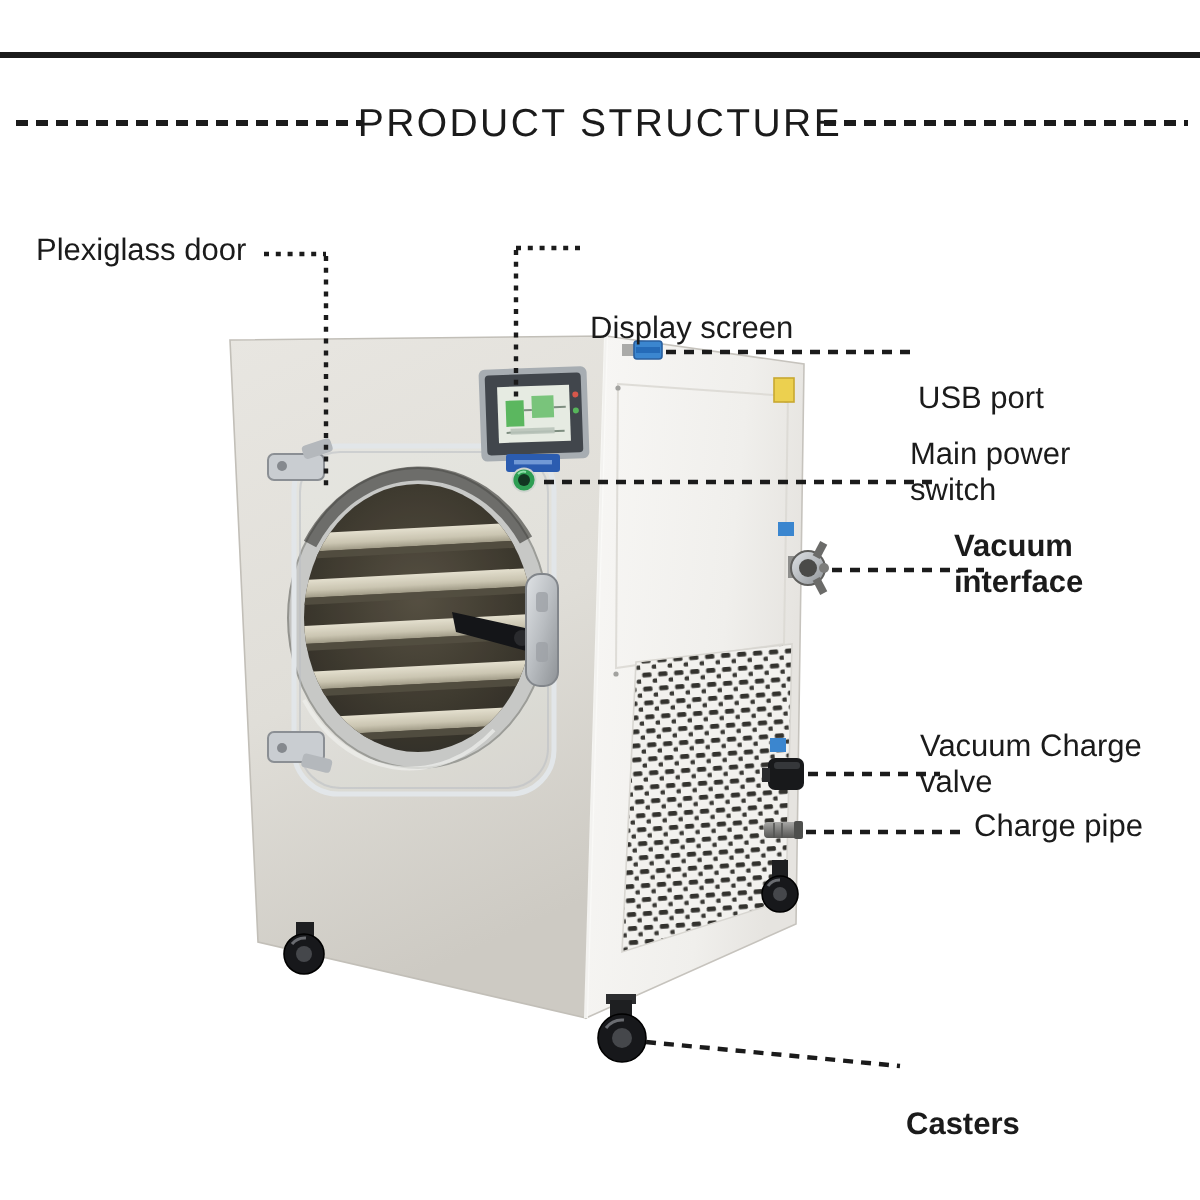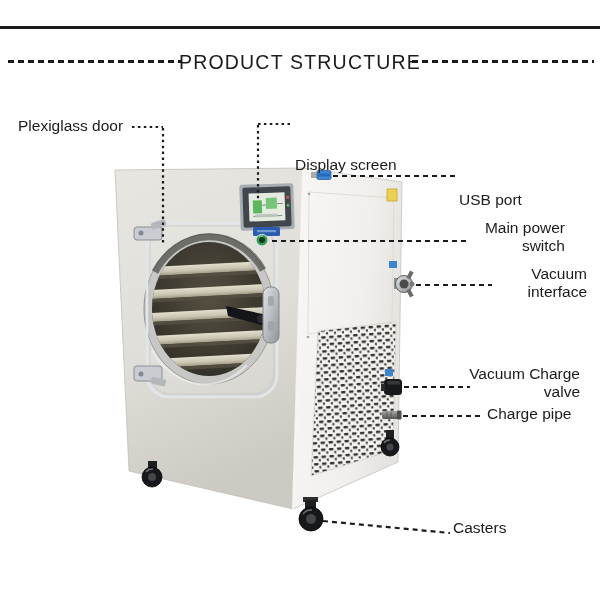--- a/index.html
+++ b/index.html
@@ -20,21 +20,21 @@
   .title-dash{
     position:absolute;top:60px;height:3px;
     background:repeating-linear-gradient(90deg,#1b1b1b 0 6px,transparent 6px 10px);
   }
   .title-dash.left{left:8px;width:174px;}
   .title-dash.right{left:412px;width:182px;}
   .callout{
     position:absolute;font-size:15.5px;line-height:18px;color:#1b1b1b;
     white-space:pre-line;
   }
-  .callout.center{text-align:right;}
+  .callout.center{text-align:left;}
 </style>
 </head>
 <body>
 
 <div id="stage">
 
   <svg id="machine-svg" width="600" height="600" viewBox="0 0 600 600">
     <defs>
       <linearGradient id="gFront" x1="0" y1="0" x2="0.25" y2="1">
         <stop offset="0" stop-color="#e8e6e1"></stop>
@@ -236,19 +236,19 @@
   <div class="top-rule"></div>
   <div class="title-dash left"></div>
   <div class="title">PRODUCT STRUCTURE</div>
   <div class="title-dash right"></div>
 
   <div class="callout" style="left:18px;top:117px;">Plexiglass door</div>
   <div class="callout" style="left:295px;top:115px;margin-top:41px;">Display screen</div>
   <div class="callout" style="left:459px;top:167px;margin-top:24px;">USB port</div>
   <div class="callout center" style="left:455px;top:219px;width:110px;">Main power
 switch</div>
-  <div class="callout center" style="left:477px;top:265px;width:110px;">Vacuum
+  <div class="callout center" style="left:477px;top:265px;width:110px;font-weight:bold;">Vacuum
 interface</div>
   <div class="callout center" style="left:460px;top:365px;width:120px;">Vacuum Charge
 valve</div>
   <div class="callout" style="left:487px;top:405px;">Charge pipe</div>
-  <div class="callout" style="left:453px;top:519px;">Casters</div>
+  <div class="callout" style="left:453px;top:554px;font-weight:bold;">Casters</div>
 </div>
 
 </body></html>

